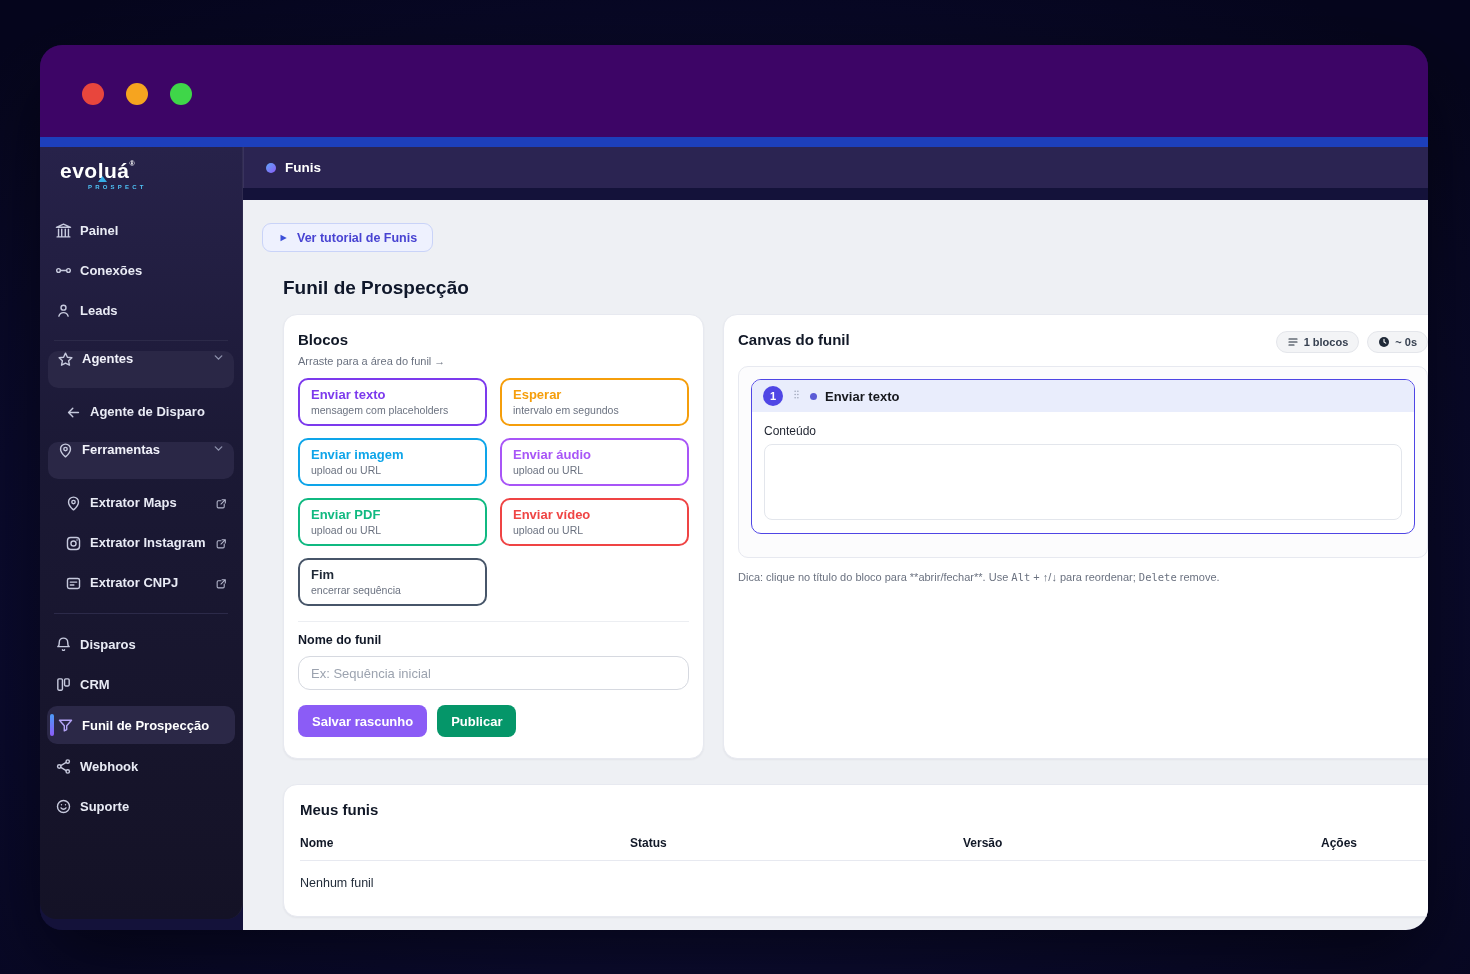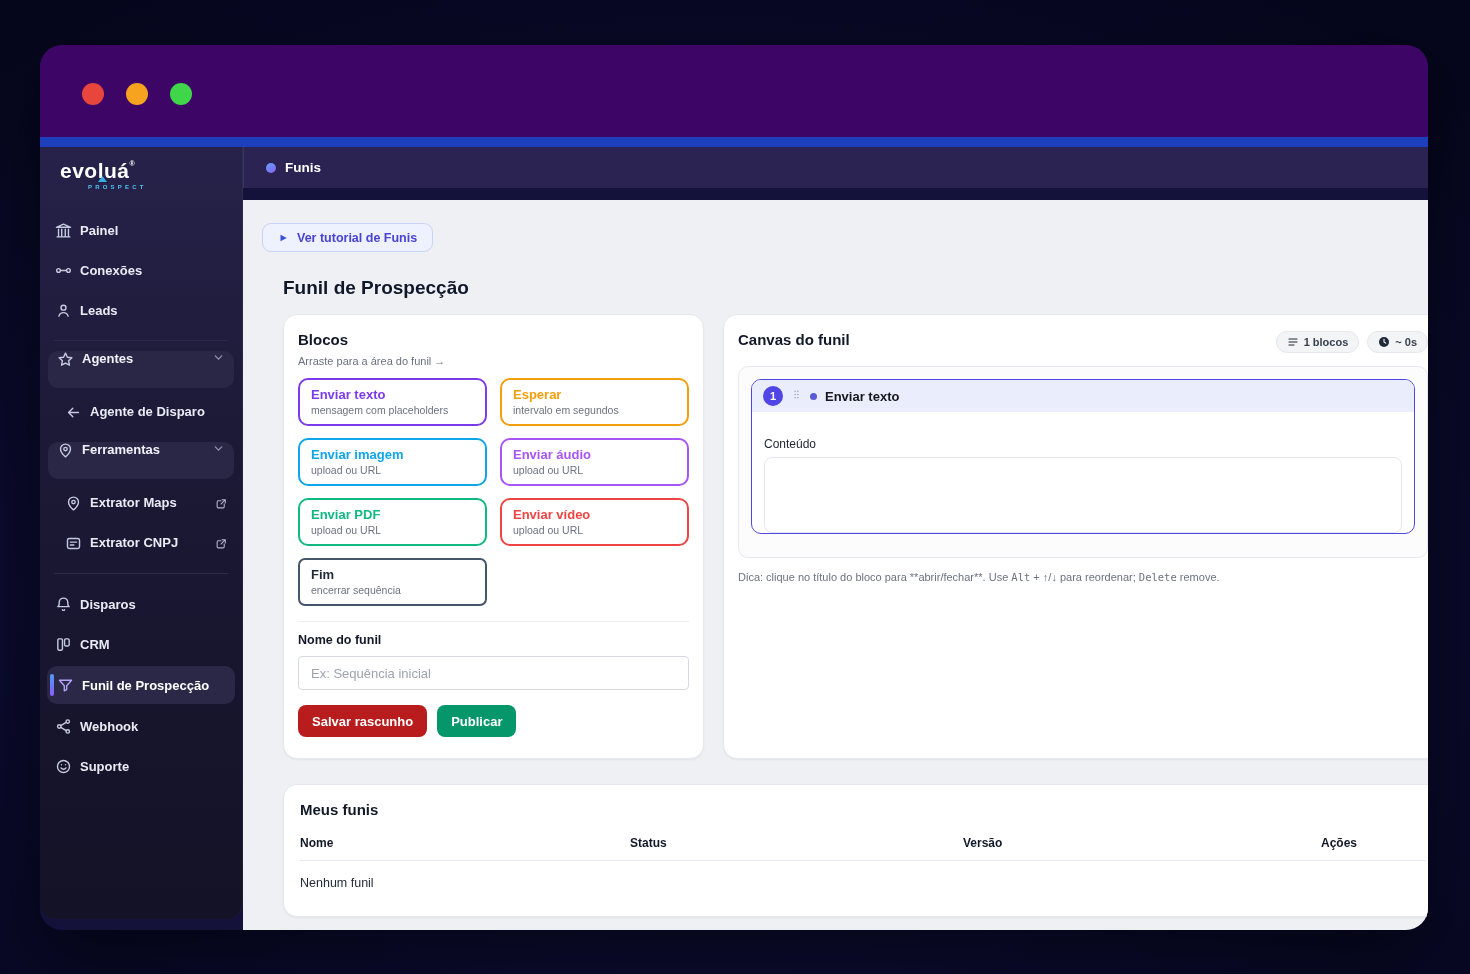--- a/index.html
+++ b/index.html
@@ -90,21 +90,21 @@
   .blocks-grid { display:grid; grid-template-columns:1fr 1fr; gap:12px 13px; margin-top:11px; }
   .block {
     border:2px solid #999; border-radius:10px; padding:7px 11px; min-height:48px;
     background:#fff; cursor:grab;
   }
   .block .bt { font-size:13px; font-weight:700; }
   .block .bs { font-size:10.5px; color:#6b7280; margin-top:2px; }
   .hr { border-top:1px solid #eceef2; margin:15px 0 11px; }
   .field-label { font-size:12.5px; font-weight:600; color:#111827; }
   .text-input {
-    margin-top:9px; width:100%; height:34px; border:1px solid #d6d9e0; border-radius:4px;
+    margin-top:9px; width:100%; height:34px; border:1px solid #d6d9e0; border-radius:12px;
     padding:0 12px; font-size:13px; color:#111827; outline:none; background:#fff;
     font-family:"Liberation Sans","DejaVu Sans",sans-serif;
   }
   .text-input::placeholder { color:#9ca3af; }
   .btn-row { display:flex; gap:10px; margin-top:15px; }
   .btn { border:none; border-radius:8px; height:32px; padding:0 14px; color:#fff;
     font-size:13px; font-weight:600; cursor:pointer;
     font-family:"Liberation Sans","DejaVu Sans",sans-serif; }
   
   .canvas-card { width:720px; height:445px; padding:16px 14px; flex:none; }
@@ -123,21 +123,21 @@
   .canvas-block {
     border:1.5px solid #4f46e5; border-radius:10px; background:#fff; height:155px;
     display:flex; flex-direction:column; overflow:hidden;
   }
   .cb-head { background:#e9edfc; padding:6px 11px; display:flex; align-items:center; gap:8px; cursor:pointer; flex:none; }
   .cb-num { width:20px; height:20px; border-radius:50%; background:#4f46e5; color:#fff;
     font-size:11px; font-weight:700; display:flex; align-items:center; justify-content:center; }
   .grip { width:11px; height:14px; color:#9aa1b5; cursor:grab; }
   .cb-dot { width:7px; height:7px; border-radius:50%; background:#5b5bd6; }
   .cb-title { font-size:13px; font-weight:700; color:#16181d; }
-  .cb-body { padding:25px 12px; flex:1; }
+  .cb-body { padding:12px 12px; flex:1; }
   .cb-label { font-size:12px; color:#1f2430; margin-bottom:6px; }
   .cb-textarea { width:100%; height:76px; border:1px solid #e3e6ec; border-radius:8px;
     resize:none; background:#fff; outline:none; }
   .hint { margin-top:13px; font-size:11px; color:#6b7280; }
   .mono { font-family:"DejaVu Sans Mono","Liberation Mono",monospace; font-size:10.5px; }
   
   .funnels-card { margin:25px 0 0 21px; width:1160px; min-height:123px; padding:16px 16px 8px; }
   .funnels-table { width:100%; border-collapse:collapse; table-layout:fixed; margin-top:12px; }
   .funnels-table col.c1{width:330px} .funnels-table col.c2{width:333px} .funnels-table col.c3{width:358px}
   .funnels-table th { text-align:left; font-size:12px; font-weight:700; color:#111827;
@@ -243,20 +243,35 @@
             </span>
           <span class="lbl">Extrator Maps</span>
           <span class="ext">
               <svg viewBox="0 0 24 24" fill="none" stroke="currentColor" stroke-width="2" stroke-linecap="round" stroke-linejoin="round">
                 <path d="M13 5h6v6M19 5l-8 8M17 13v5a2 2 0 0 1-2 2H6a2 2 0 0 1-2-2V9a2 2 0 0 1 2-2h5"></path>
               </svg>
             </span>
         </div>
         <div class="nav-item sub">
           <span class="ic">
+              <svg viewBox="0 0 24 24" fill="none" stroke="currentColor" stroke-width="2">
+                <rect x="3.5" y="3.5" width="17" height="17" rx="4.5"></rect>
+                <circle cx="12" cy="12" r="3.6"></circle>
+                <circle cx="17" cy="7" r="1.1" fill="currentColor" stroke="none"></circle>
+              </svg>
+            </span>
+          <span class="lbl">Extrator Instagram</span>
+          <span class="ext">
+              <svg viewBox="0 0 24 24" fill="none" stroke="currentColor" stroke-width="2" stroke-linecap="round" stroke-linejoin="round">
+                <path d="M13 5h6v6M19 5l-8 8M17 13v5a2 2 0 0 1-2 2H6a2 2 0 0 1-2-2V9a2 2 0 0 1 2-2h5"></path>
+              </svg>
+            </span>
+        </div>
+        <div class="nav-item sub">
+          <span class="ic">
               <svg viewBox="0 0 24 24" fill="none" stroke="currentColor" stroke-width="2" stroke-linecap="round">
                 <rect x="3.5" y="5" width="17" height="14" rx="2.5"></rect>
                 <path d="M7.5 10h9M7.5 14h5"></path>
               </svg>
             </span>
           <span class="lbl">Extrator CNPJ</span>
           <span class="ext">
               <svg viewBox="0 0 24 24" fill="none" stroke="currentColor" stroke-width="2" stroke-linecap="round" stroke-linejoin="round">
                 <path d="M13 5h6v6M19 5l-8 8M17 13v5a2 2 0 0 1-2 2H6a2 2 0 0 1-2-2V9a2 2 0 0 1 2-2h5"></path>
               </svg>
@@ -358,31 +373,31 @@
                 <div class="bs">upload ou URL</div>
               </div>
               <div class="block" style="border-color: rgb(16, 185, 129);">
                 <div class="bt" style="color: rgb(16, 185, 129);">Enviar PDF</div>
                 <div class="bs">upload ou URL</div>
               </div>
               <div class="block" style="border-color: rgb(239, 68, 68);">
                 <div class="bt" style="color: rgb(239, 68, 68);">Enviar vídeo</div>
                 <div class="bs">upload ou URL</div>
               </div>
-              <div class="block" style="border-color: rgb(71, 85, 105); border-radius: 7px;">
+              <div class="block" style="border-color: rgb(71, 85, 105);">
                 <div class="bt" style="color: rgb(31, 41, 55);">Fim</div>
                 <div class="bs">encerrar sequência</div>
               </div>
             </div>
 
             <div class="hr"></div>
             <div class="field-label">Nome do funil</div>
             <input class="text-input" type="text" placeholder="Ex: Sequência inicial" style="">
             <div class="btn-row">
-              <button class="btn" style="background: #b91c1c;">Salvar rascunho</button>
+              <button class="btn" style="background: #8b5cf6;">Salvar rascunho</button>
               <button class="btn" style="background: rgb(5, 150, 105);">Publicar</button>
             </div>
           </div>
 
           <div class="card canvas-card">
             <div class="canvas-head">
               <div class="panel-title">Canvas do funil</div>
               <div class="pills">
                 <span class="pill">
                   <span class="ic12">

